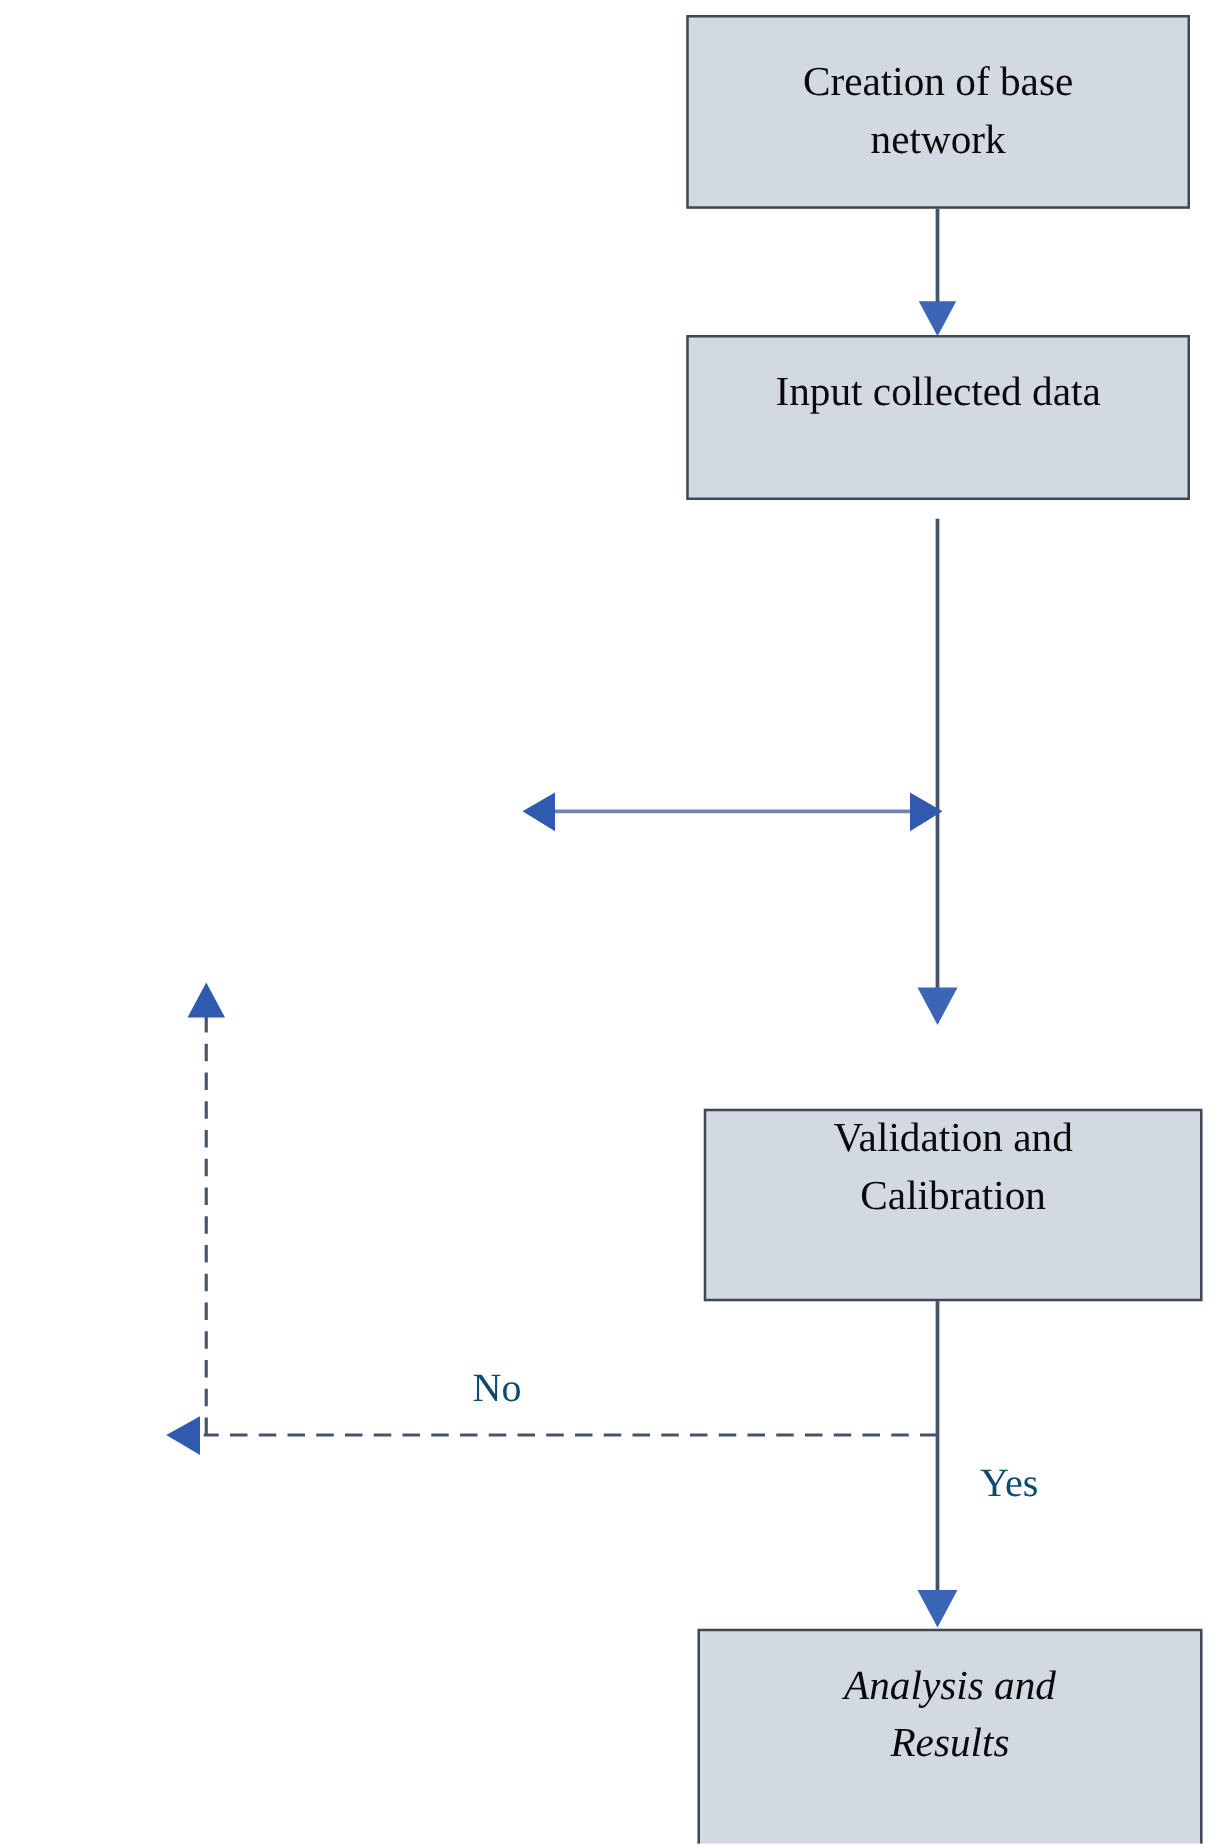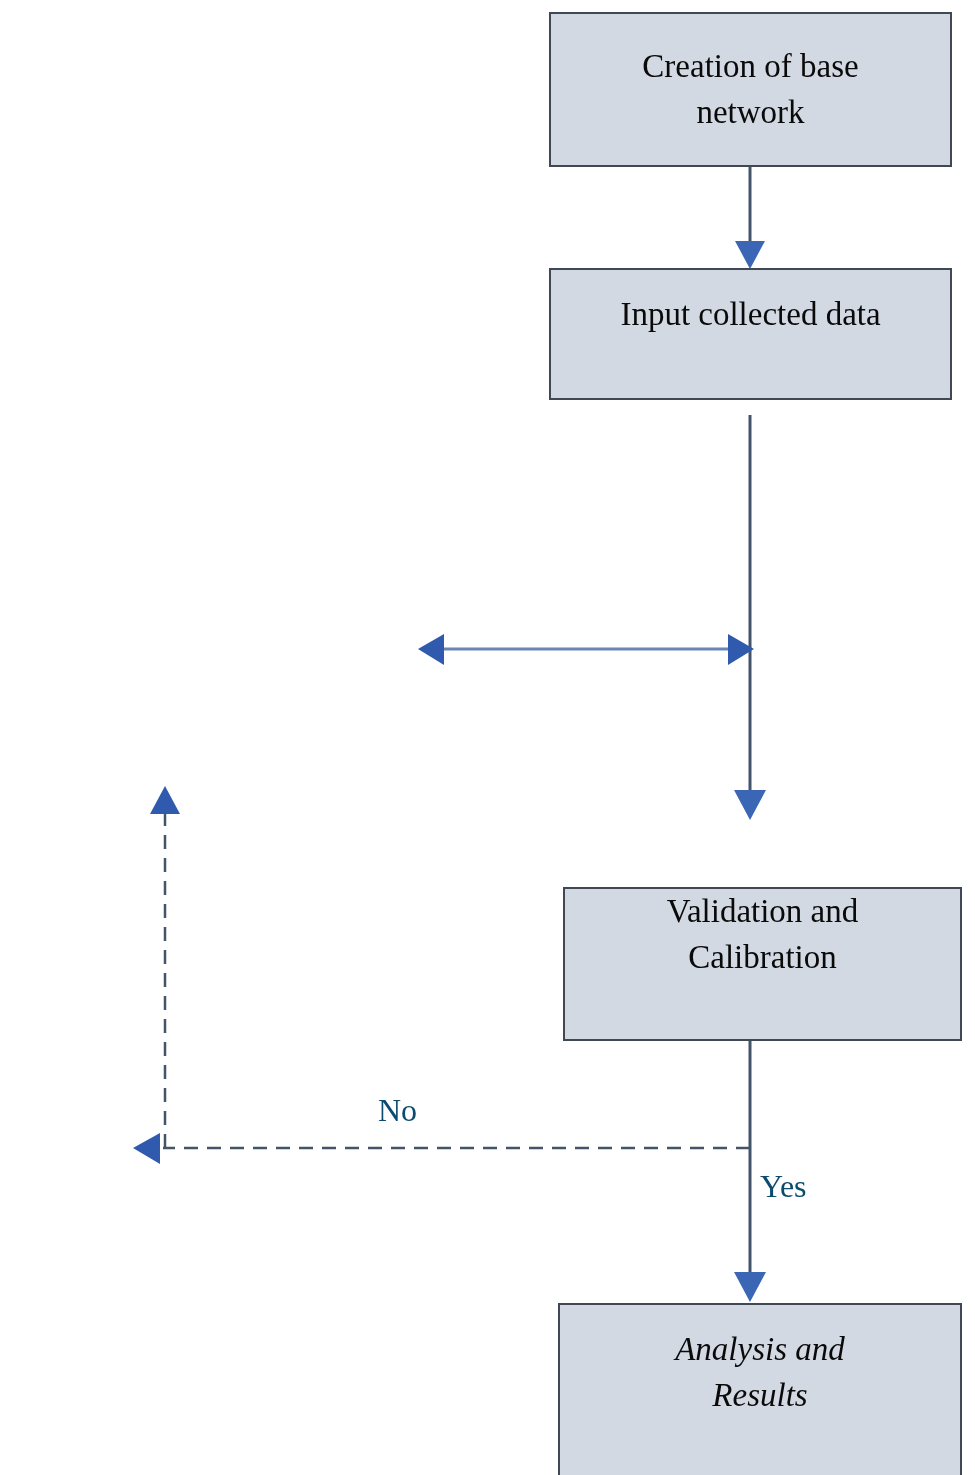--- a/index.html
+++ b/index.html
@@ -74,21 +74,21 @@
     width: 975px; height: 1475px;
     pointer-events: none;
   }
   .edge-label {
     position: absolute;
     font-family: "Liberation Serif", "DejaVu Serif", serif;
     font-size: 32px;
     color: #0c4a6e;
   }
   #edge-label-no  { left: 378px; top: 1092px; }
-  #edge-label-yes { left: 760px; top: 1168px; }
+  #edge-label-yes { left: 784px; top: 1168px; }
 </style>
 </head>
 <body>
 
 <div id="flowchart-canvas">
 
   <svg id="connector-layer" viewBox="0 0 975 1475" width="975" height="1475" xmlns="http://www.w3.org/2000/svg">
 
     <g>
       <line x1="750" y1="167" x2="750" y2="243" stroke="#44546a" stroke-width="3"></line>

